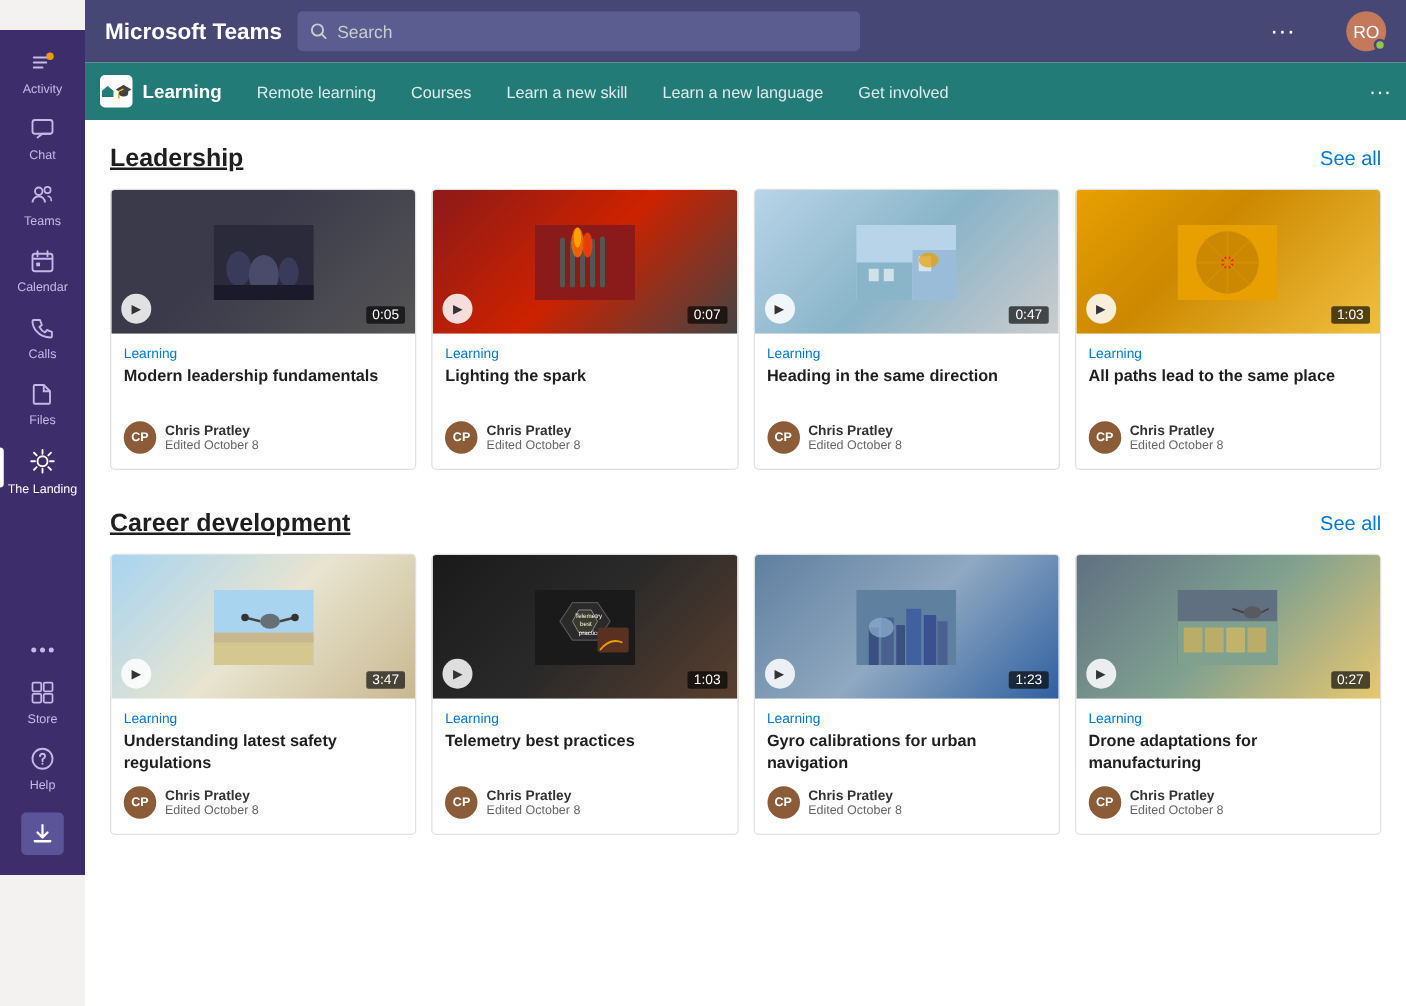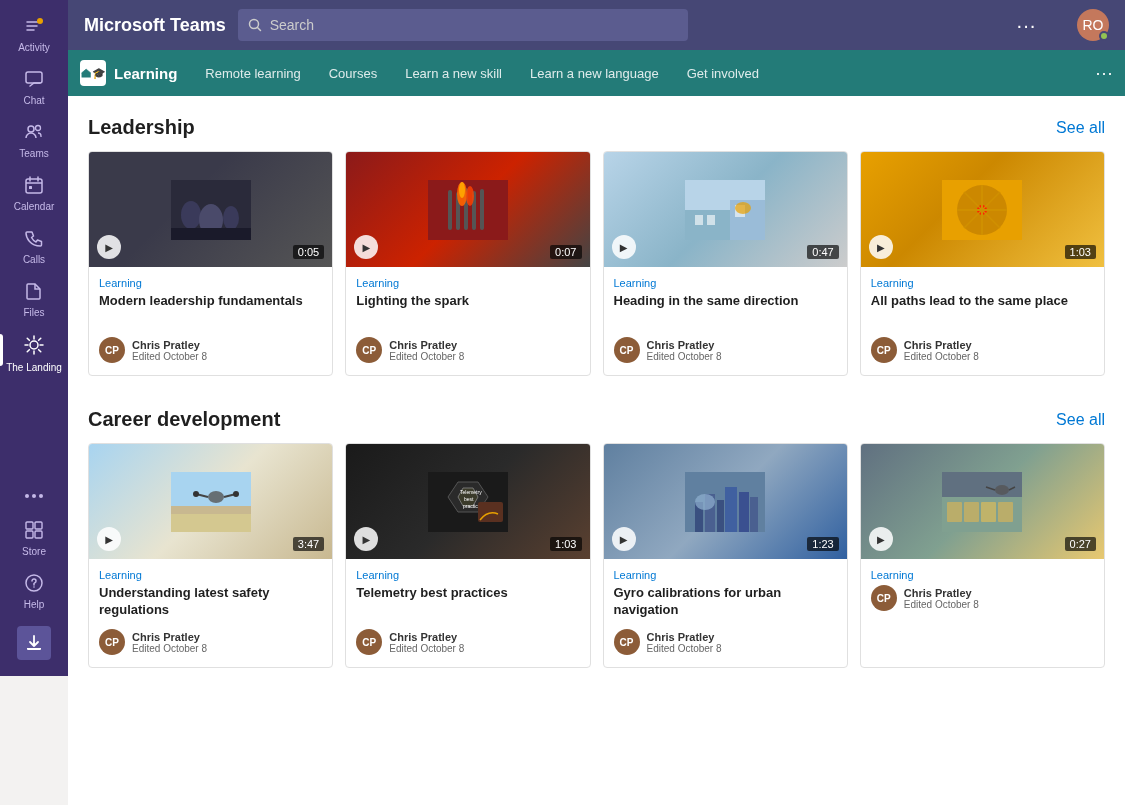--- a/index.html
+++ b/index.html
@@ -8,20 +8,21 @@
     
     .sidebar {
       width: 68px;
       background: #3d2e6b;
       display: flex;
       flex-direction: column;
       align-items: center;
       padding: 8px 0;
       flex-shrink: 0;
       height: 676px;
+      margin-top: 24px;
     }
     .sidebar-item {
       display: flex;
       flex-direction: column;
       align-items: center;
       color: #c5b9e8;
       font-size: 10px;
       padding: 8px 4px;
       cursor: pointer;
       width: 100%;
@@ -172,20 +173,21 @@
     .section-header {
       display: flex;
       align-items: center;
       justify-content: space-between;
       margin-bottom: 12px;
     }
     .section-title {
       font-size: 20px;
       font-weight: 600;
       color: #1f1f1f;
+      text-decoration: underline;
     }
     .see-all {
       color: #0078d4;
       font-size: 16px;
       cursor: pointer;
       text-decoration: none;
     }
 
     
     .cards-grid {
@@ -699,20 +701,21 @@
                 <ellipse cx="60" cy="18" rx="7" ry="5" fill="#555" opacity="0.8"></ellipse>
                 <line x1="53" y1="18" x2="44" y2="15" stroke="#444" stroke-width="1.5"></line>
                 <line x1="67" y1="18" x2="73" y2="15" stroke="#444" stroke-width="1.5"></line>
               </svg>
             </div>
             <div class="card-play">▶</div>
             <div class="card-duration">0:27</div>
           </div>
           <div class="card-body">
             <div class="card-category">Learning</div>
+            <div class="card-title">Drone adaptations for manufacturing</div>
             <div class="card-author">
               <div class="author-avatar">CP</div>
               <div class="author-info">
                 <span class="author-name">Chris Pratley</span>
                 <span class="author-date">Edited October 8</span>
               </div>
             </div>
           </div>
         </div>
 

